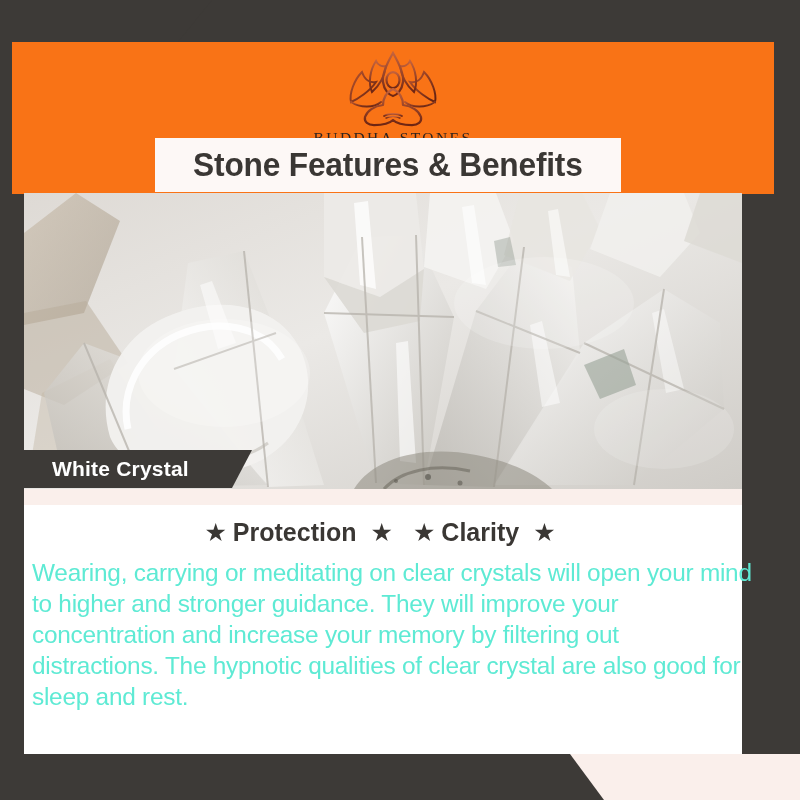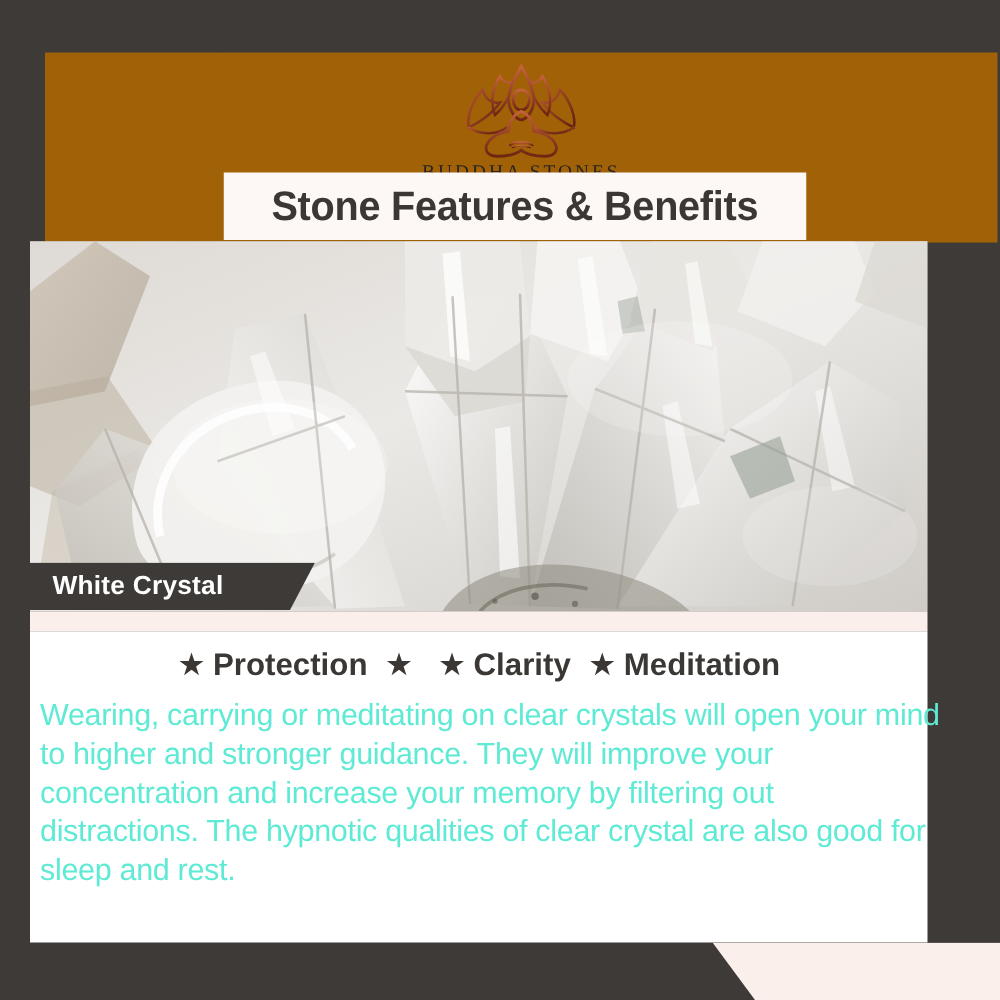--- a/index.html
+++ b/index.html
@@ -26,22 +26,22 @@
     position:absolute;left:0;bottom:0;width:800px;height:46px;background:#3d3a37;
     clip-path:polygon(0 0, 594px 0, 628px 46px, 0 46px);
   }
   .bottom-right-pink{
     position:absolute;right:0;bottom:0;width:230px;height:46px;background:#faefeb;
     clip-path:polygon(34px 46px, 0 0, 230px 0, 230px 46px);
   }
 
   
   .header{
-    position:absolute;left:36px;top:42px;width:762px;height:152px;
-    background:#a16207;
+    position:absolute;left:12px;top:42px;width:762px;height:152px;
+    background:#f97316;
   }
   .logo-wrap{
     position:absolute;left:0;right:0;top:8px;height:96px;
     display:flex;flex-direction:column;align-items:center;justify-content:flex-start;
   }
   .logo-mark{width:118px;height:78px;display:block;}
   .logo-word{
     margin-top:1px;
     font-family:"Liberation Serif","DejaVu Serif",serif;
     font-size:15.5px;letter-spacing:2.4px;color:#2b2320;font-weight:400;
@@ -65,21 +65,21 @@
   }
   .photo svg{display:block;width:718px;height:296px;}
 
   .caption-tab{
     position:absolute;left:24px;top:450px;width:228px;height:38px;
     background:#3d3a37;
     clip-path:polygon(0 0, 228px 0, 208px 38px, 0 38px);
     display:flex;align-items:center;
   }
   .caption-text{
-    color:#ffffff;font-size:21px;font-weight:bold;margin-left:18px;
+    color:#ffffff;font-size:21px;font-weight:bold;margin-left:28px;
     letter-spacing:0.2px;
   }
 
   
   .body-pink{
     position:absolute;left:24px;top:489px;width:718px;height:16px;background:#faefeb;
   }
   .body-white{
     position:absolute;left:24px;top:505px;width:718px;height:249px;background:#ffffff;
   }
@@ -259,19 +259,18 @@
     </span>
     <span class="benefit">
       <span class="star">★</span>
     </span>
     <span class="benefit">
       <span class="star">★</span>
       <span>Clarity</span>
     </span>
     <span class="benefit">
       <span class="star">★</span>
-      <span>Meditation</span>
     </span>
   </div>
 
   <div class="paragraph">Wearing, carrying or meditating on clear crystals will open your mind to higher and stronger guidance. They will improve your concentration and increase your memory by filtering out distractions. The hypnotic qualities of clear crystal are also good for sleep and rest.</div>
 
 </div>
 
 </body></html>

